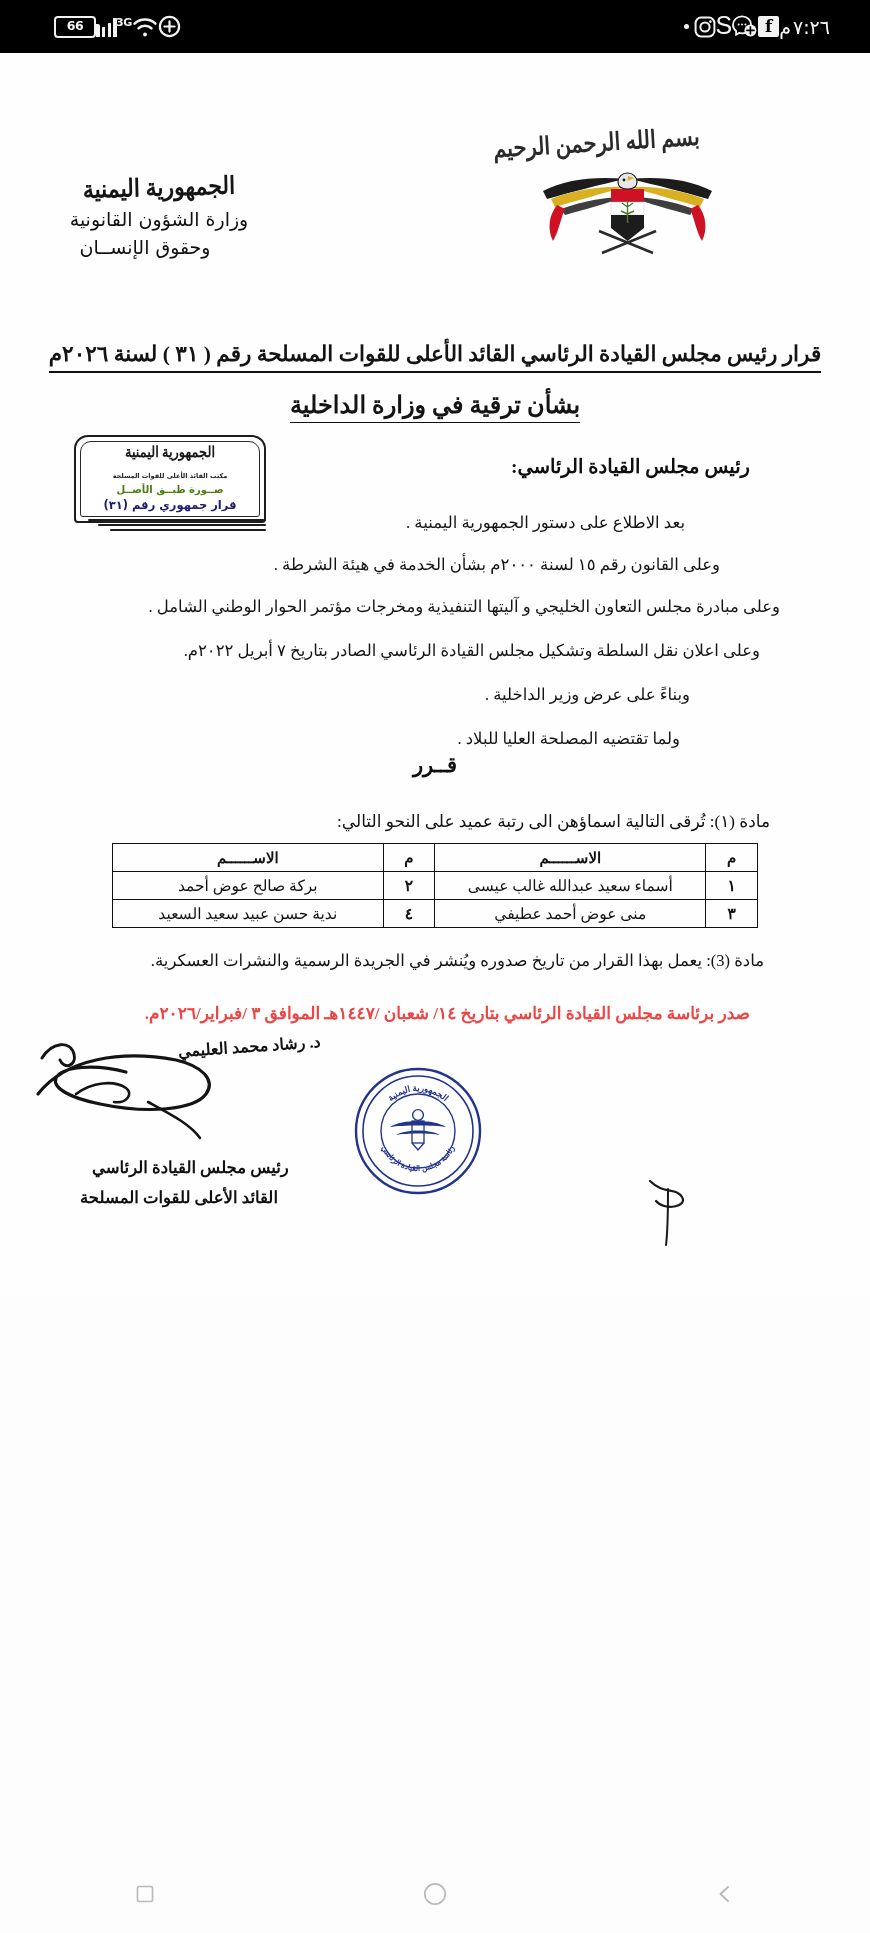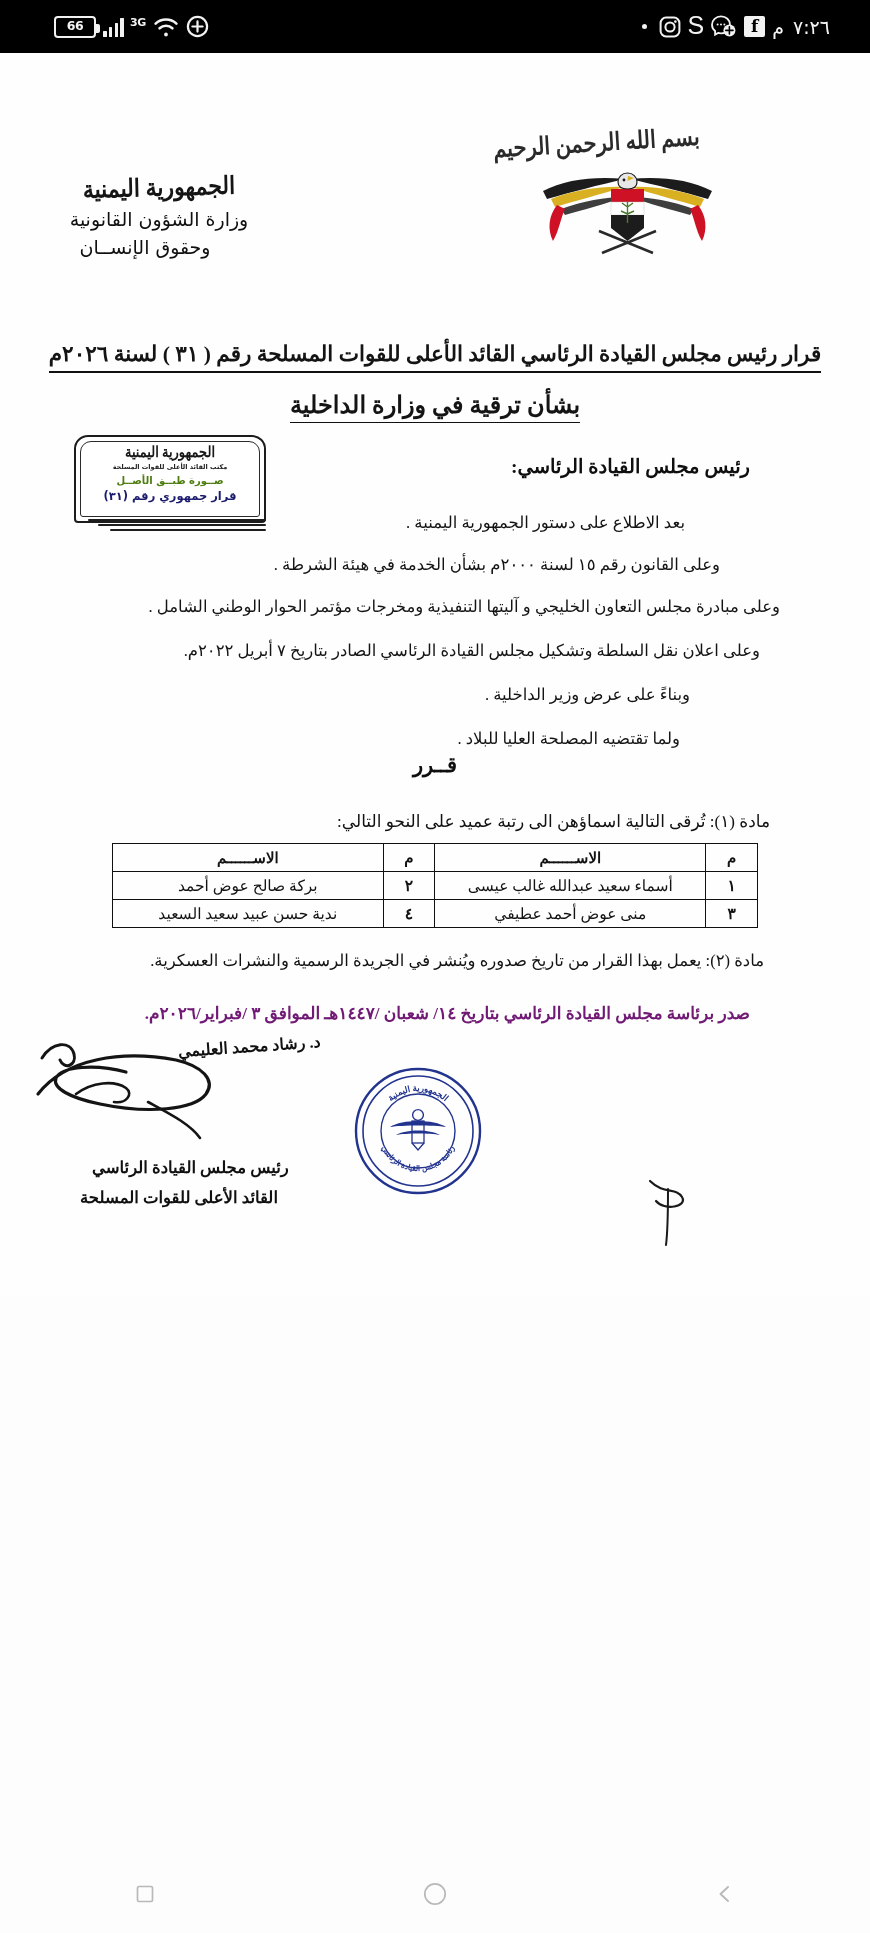--- a/index.html
+++ b/index.html
@@ -21,21 +21,20 @@
     background: #000000;
     display: flex;
     align-items: center;
     justify-content: space-between;
     padding: 0 26px;
     direction: ltr;
   }
   .sb-left, .sb-right {
     display: flex;
     align-items: center;
-    gap: 7px;
   }
   .sb-left { margin-left: 28px; }
   .sb-right { margin-right: 12px; }
 
   
   .battery {
     width: 42px; height: 22px;
     border: 2.4px solid #f2f2f2;
     border-radius: 4px;
     position: relative;
@@ -231,21 +230,21 @@
     padding: 7px 6px 0;
     text-align: center;
   }
   #copy-stamp .st1 {
     font-size: 13px; font-weight: 700; color: #181818;
     transform: scaleY(1.15); letter-spacing: -0.5px;
   }
   #copy-stamp .st2 {
     font-family: "DejaVu Sans", sans-serif;
     font-size: 6.5px; font-weight: 700; color: #222;
-    margin-top: 3px; letter-spacing: 0.2px;
+    margin-top: 12px; letter-spacing: 0.2px;
   }
   #copy-stamp .st3 {
     font-family: "DejaVu Sans", sans-serif;
     font-size: 10px; font-weight: 700; color: #4d7c0f;
     margin-top: 4px; letter-spacing: 2px;
   }
   #copy-stamp .st4 {
     font-family: "DejaVu Sans", sans-serif;
     font-size: 11.5px; font-weight: 700; color: #1b1b6e;
     margin-top: 3px; letter-spacing: 0.6px;
@@ -331,21 +330,21 @@
   #article2 {
     position: absolute;
     top: 898px; right: 106px;
     font-size: 16.5px; color: #121212;
     letter-spacing: -0.2px;
   }
 
   #issued-line {
     position: absolute;
     top: 950px; right: 120px;
-    font-size: 17px; font-weight: 700; color: #701a75;
+    font-size: 17px; font-weight: 700; color: #ef4444;
     letter-spacing: -0.2px;
   }
 
   
   #signer-name {
     position: absolute;
     top: 984px; left: 178px;
     font-size: 16px; color: #111;
     font-weight: 700;
     transform: rotate(-4deg);
@@ -553,21 +552,21 @@
         </tr>
         <tr>
           <td class="col-num ar">٣</td>
           <td class="col-name ar">منى عوض أحمد عطيفي</td>
           <td class="col-num ar">٤</td>
           <td class="col-name ar">ندية حسن عبيد سعيد السعيد</td>
         </tr>
       </tbody>
     </table>
 
-    <div id="article2" class="ar">مادة (٢): يعمل بهذا القرار من تاريخ صدوره ويُنشر في الجريدة الرسمية والنشرات العسكرية.</div>
+    <div id="article2" class="ar">مادة (3): يعمل بهذا القرار من تاريخ صدوره ويُنشر في الجريدة الرسمية والنشرات العسكرية.</div>
 
     <div id="issued-line" class="ar">صدر برئاسة مجلس القيادة الرئاسي بتاريخ ١٤/ شعبان /١٤٤٧هـ الموافق ٣ /فبراير/٢٠٢٦م.</div>
 
     <div id="signer-name" class="ar">د. رشاد محمد العليمي</div>
 
     <svg id="signature-mark" viewBox="0 0 220 130">
       <path d="M12 30 C22 14 40 12 44 26 C47 38 34 42 30 32" stroke="#141414" stroke-width="3" fill="none" stroke-linecap="round"></path>
       <path d="M8 66 C36 30 92 22 146 32 C172 38 186 52 176 66 C164 82 118 86 70 76 C40 70 22 60 26 50 C32 38 66 36 96 44" stroke="#141414" stroke-width="3.2" fill="none" stroke-linecap="round"></path>
       <path d="M46 66 C62 54 84 52 96 60 C104 66 96 76 84 74" stroke="#141414" stroke-width="2.6" fill="none" stroke-linecap="round"></path>
       <path d="M118 74 C140 86 160 96 170 110" stroke="#141414" stroke-width="2.6" fill="none" stroke-linecap="round"></path>

